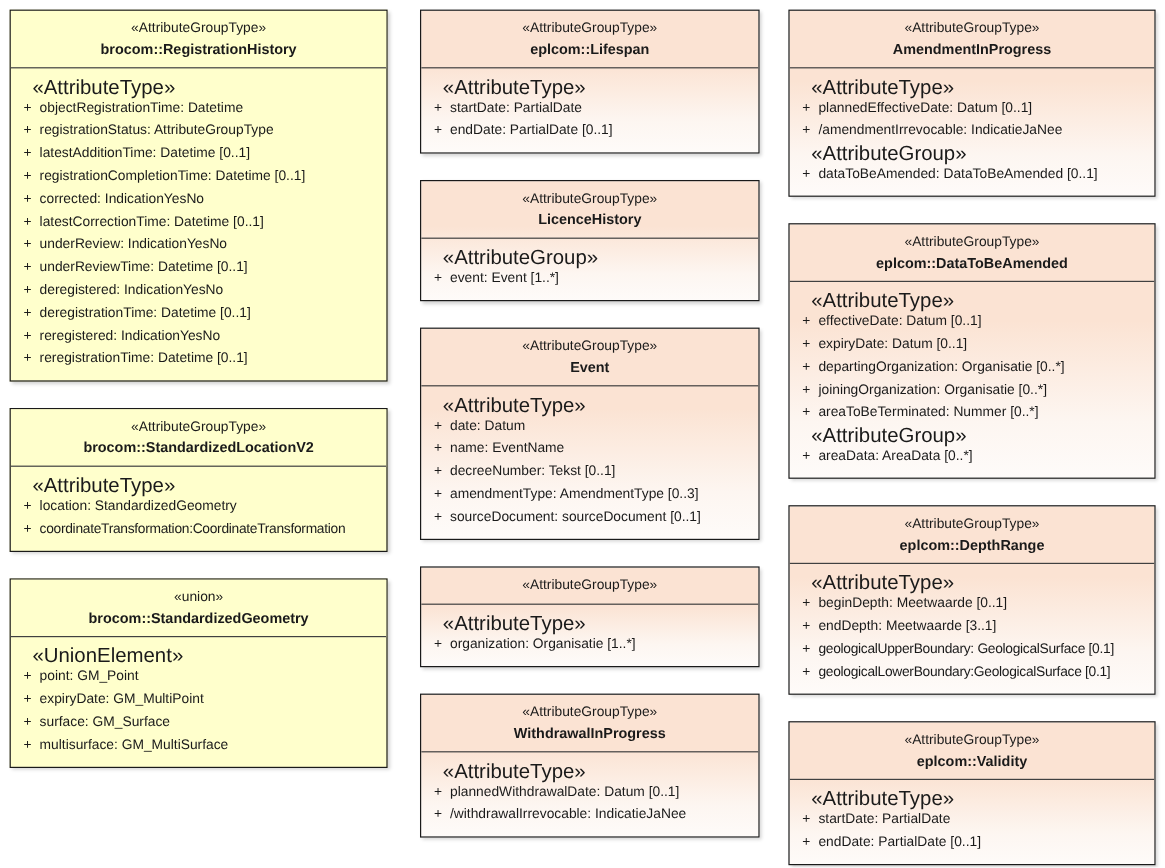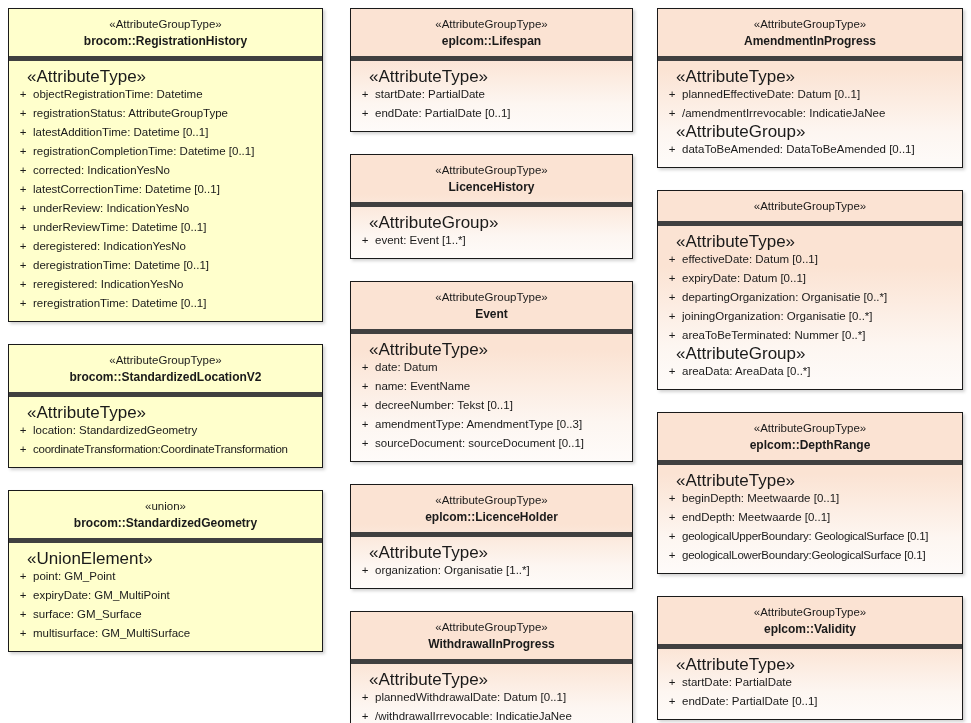--- a/index.html
+++ b/index.html
@@ -41,21 +41,21 @@
     background: #ffffcc;
   }
   .uml-class.theme-peach {
     background: linear-gradient(to bottom, #fbe3d3 0%, #fbe3d3 38%, #fdf6f1 78%, #fefbf9 100%);
   }
 
   
   .class-header {
     text-align: center;
     padding: 8px 6px 7px 6px;
-    border-bottom: 5px solid #404040;
+    border-bottom: 1px solid #404040;
   }
   .theme-yellow .class-header { background: #ffffcc; }
   .theme-peach  .class-header { background: transparent; }
 
   .stereotype {
     font-size: 11.5px;
     color: #1a1a1a;
     line-height: 15px;
     white-space: nowrap;
   }
@@ -263,21 +263,20 @@
           </div>
           <div class="attr-row">
             <span class="attr-vis">+</span>
             <span class="attr-text">sourceDocument: sourceDocument [0..1]</span>
           </div>
         </div>
       </div>
       <div class="uml-class theme-peach">
         <div class="class-header">
           <div class="stereotype">«AttributeGroupType»</div>
-          <div class="class-name">eplcom::LicenceHolder</div>
         </div>
         <div class="class-body">
           <div class="group-label">«AttributeType»</div>
           <div class="attr-row">
             <span class="attr-vis">+</span>
             <span class="attr-text">organization: Organisatie [1..*]</span>
           </div>
         </div>
       </div>
       <div class="uml-class theme-peach">
@@ -317,20 +316,21 @@
           <div class="group-label">«AttributeGroup»</div>
           <div class="attr-row">
             <span class="attr-vis">+</span>
             <span class="attr-text">dataToBeAmended: DataToBeAmended [0..1]</span>
           </div>
         </div>
       </div>
       <div class="uml-class theme-peach">
         <div class="class-header">
           <div class="stereotype">«AttributeGroupType»</div>
+          <div class="class-name">eplcom::DataToBeAmended</div>
         </div>
         <div class="class-body">
           <div class="group-label">«AttributeType»</div>
           <div class="attr-row">
             <span class="attr-vis">+</span>
             <span class="attr-text">effectiveDate: Datum [0..1]</span>
           </div>
           <div class="attr-row">
             <span class="attr-vis">+</span>
             <span class="attr-text">expiryDate: Datum [0..1]</span>
@@ -360,21 +360,21 @@
           <div class="class-name">eplcom::DepthRange</div>
         </div>
         <div class="class-body">
           <div class="group-label">«AttributeType»</div>
           <div class="attr-row">
             <span class="attr-vis">+</span>
             <span class="attr-text">beginDepth: Meetwaarde [0..1]</span>
           </div>
           <div class="attr-row">
             <span class="attr-vis">+</span>
-            <span class="attr-text">endDepth: Meetwaarde [0..1]</span>
+            <span class="attr-text">endDepth: Meetwaarde [3..1]</span>
           </div>
           <div class="attr-row">
             <span class="attr-vis">+</span>
             <span class="attr-text tight">geologicalUpperBoundary: GeologicalSurface [0.1]</span>
           </div>
           <div class="attr-row">
             <span class="attr-vis">+</span>
             <span class="attr-text tight">geologicalLowerBoundary:GeologicalSurface [0.1]</span>
           </div>
         </div>

